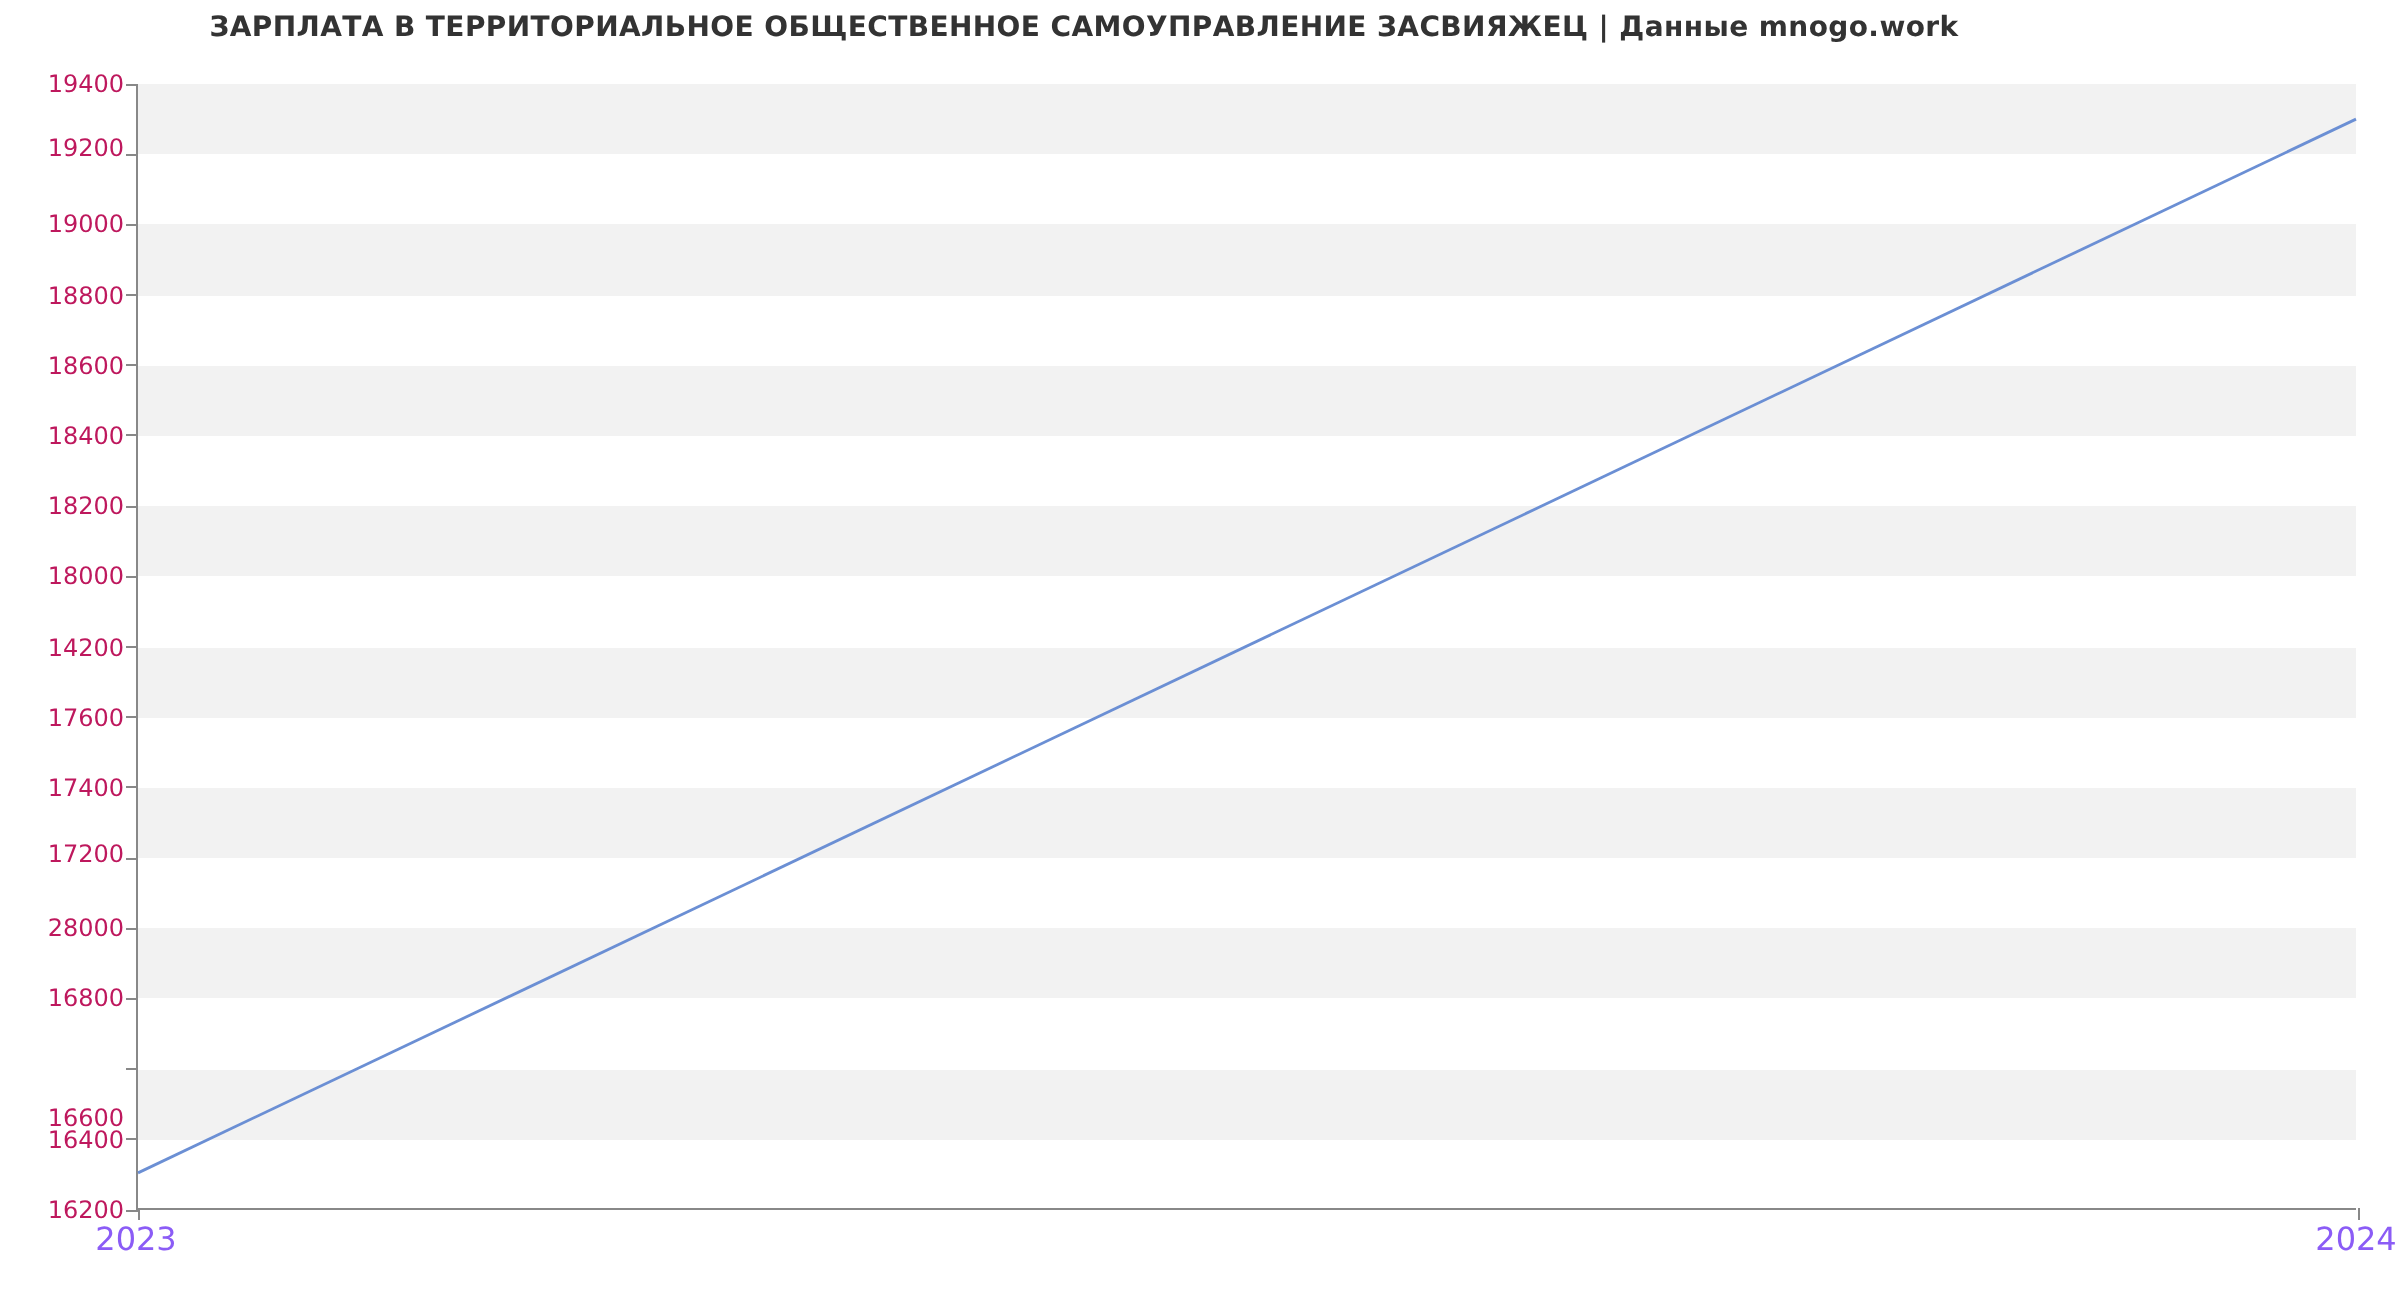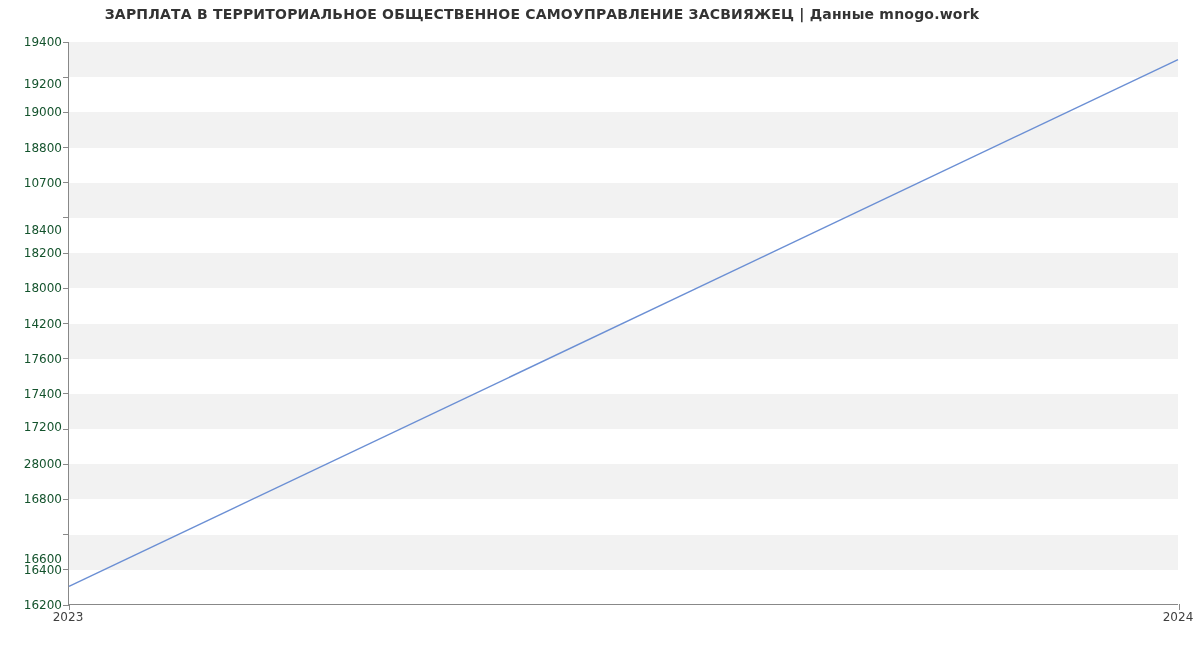--- a/index.html
+++ b/index.html
@@ -42,36 +42,36 @@
     left: 0;
     width: 6px;
     height: 1px;
     background: #888;
     transform: translateX(-6px);
   }
   .tick-y-label {
     position: absolute;
     right: 1138px; 
     font-size: 12px;
-    color: #14532d;
+    color: #be185d;
     transform: translateY(-50%);
     text-align: center;
   }
   .tick-x {
     position: absolute;
     bottom: -6px;
     width: 1px;
     height: 6px;
     background: #888;
   }
   .tick-x-label {
     position: absolute;
     top: 610px;
-    font-size: 12px;
-    color: #404040;
+    font-size: 16px;
+    color: #8b5cf6;
     transform: translateX(-50%);
   }
   svg.line {
     position: absolute;
     left: 0;
     top: 0;
     width: 100%;
     height: 100%;
     overflow: visible;
   }
@@ -118,20 +118,20 @@
 <div class="tick-y-label" style="top: 569.812px;">16400</div>
 <div class="tick-y-label" style="top: 559px;">16600</div>
 <div class="tick-y-label" style="top: 499.438px; margin-left: 44px;">16800</div>
 <div class="tick-y-label" style="top: 464.25px;">28000</div>
 <div class="tick-y-label" style="top: 427px;">17200</div>
 <div class="tick-y-label" style="top: 393.875px;">17400</div>
 <div class="tick-y-label" style="top: 358.688px;">17600</div>
 <div class="tick-y-label" style="top: 323.5px;">14200</div>
 <div class="tick-y-label" style="top: 288.312px;">18000</div>
 <div class="tick-y-label" style="top: 253.125px;">18200</div>
-<div class="tick-y-label" style="top: 217.938px; margin-top: 12px;">18400</div>
-<div class="tick-y-label" style="top: 182.75px;">10700</div>
+<div class="tick-y-label" style="top: 217.938px;">18400</div>
+<div class="tick-y-label" style="top: 182.75px;">18600</div>
 <div class="tick-y-label" style="top: 147.562px;">18800</div>
 <div class="tick-y-label" style="top: 112.375px;">19000</div>
-<div class="tick-y-label" style="top: 84px;">19200</div>
+<div class="tick-y-label" style="top: 74px;">19200</div>
 <div class="tick-y-label" style="top: 42px;">19400</div>
 <div class="tick-x-label" style="left: 68px;">2023</div>
 <div class="tick-x-label" style="left: 1178px;">2024</div>
 
 </body></html>

